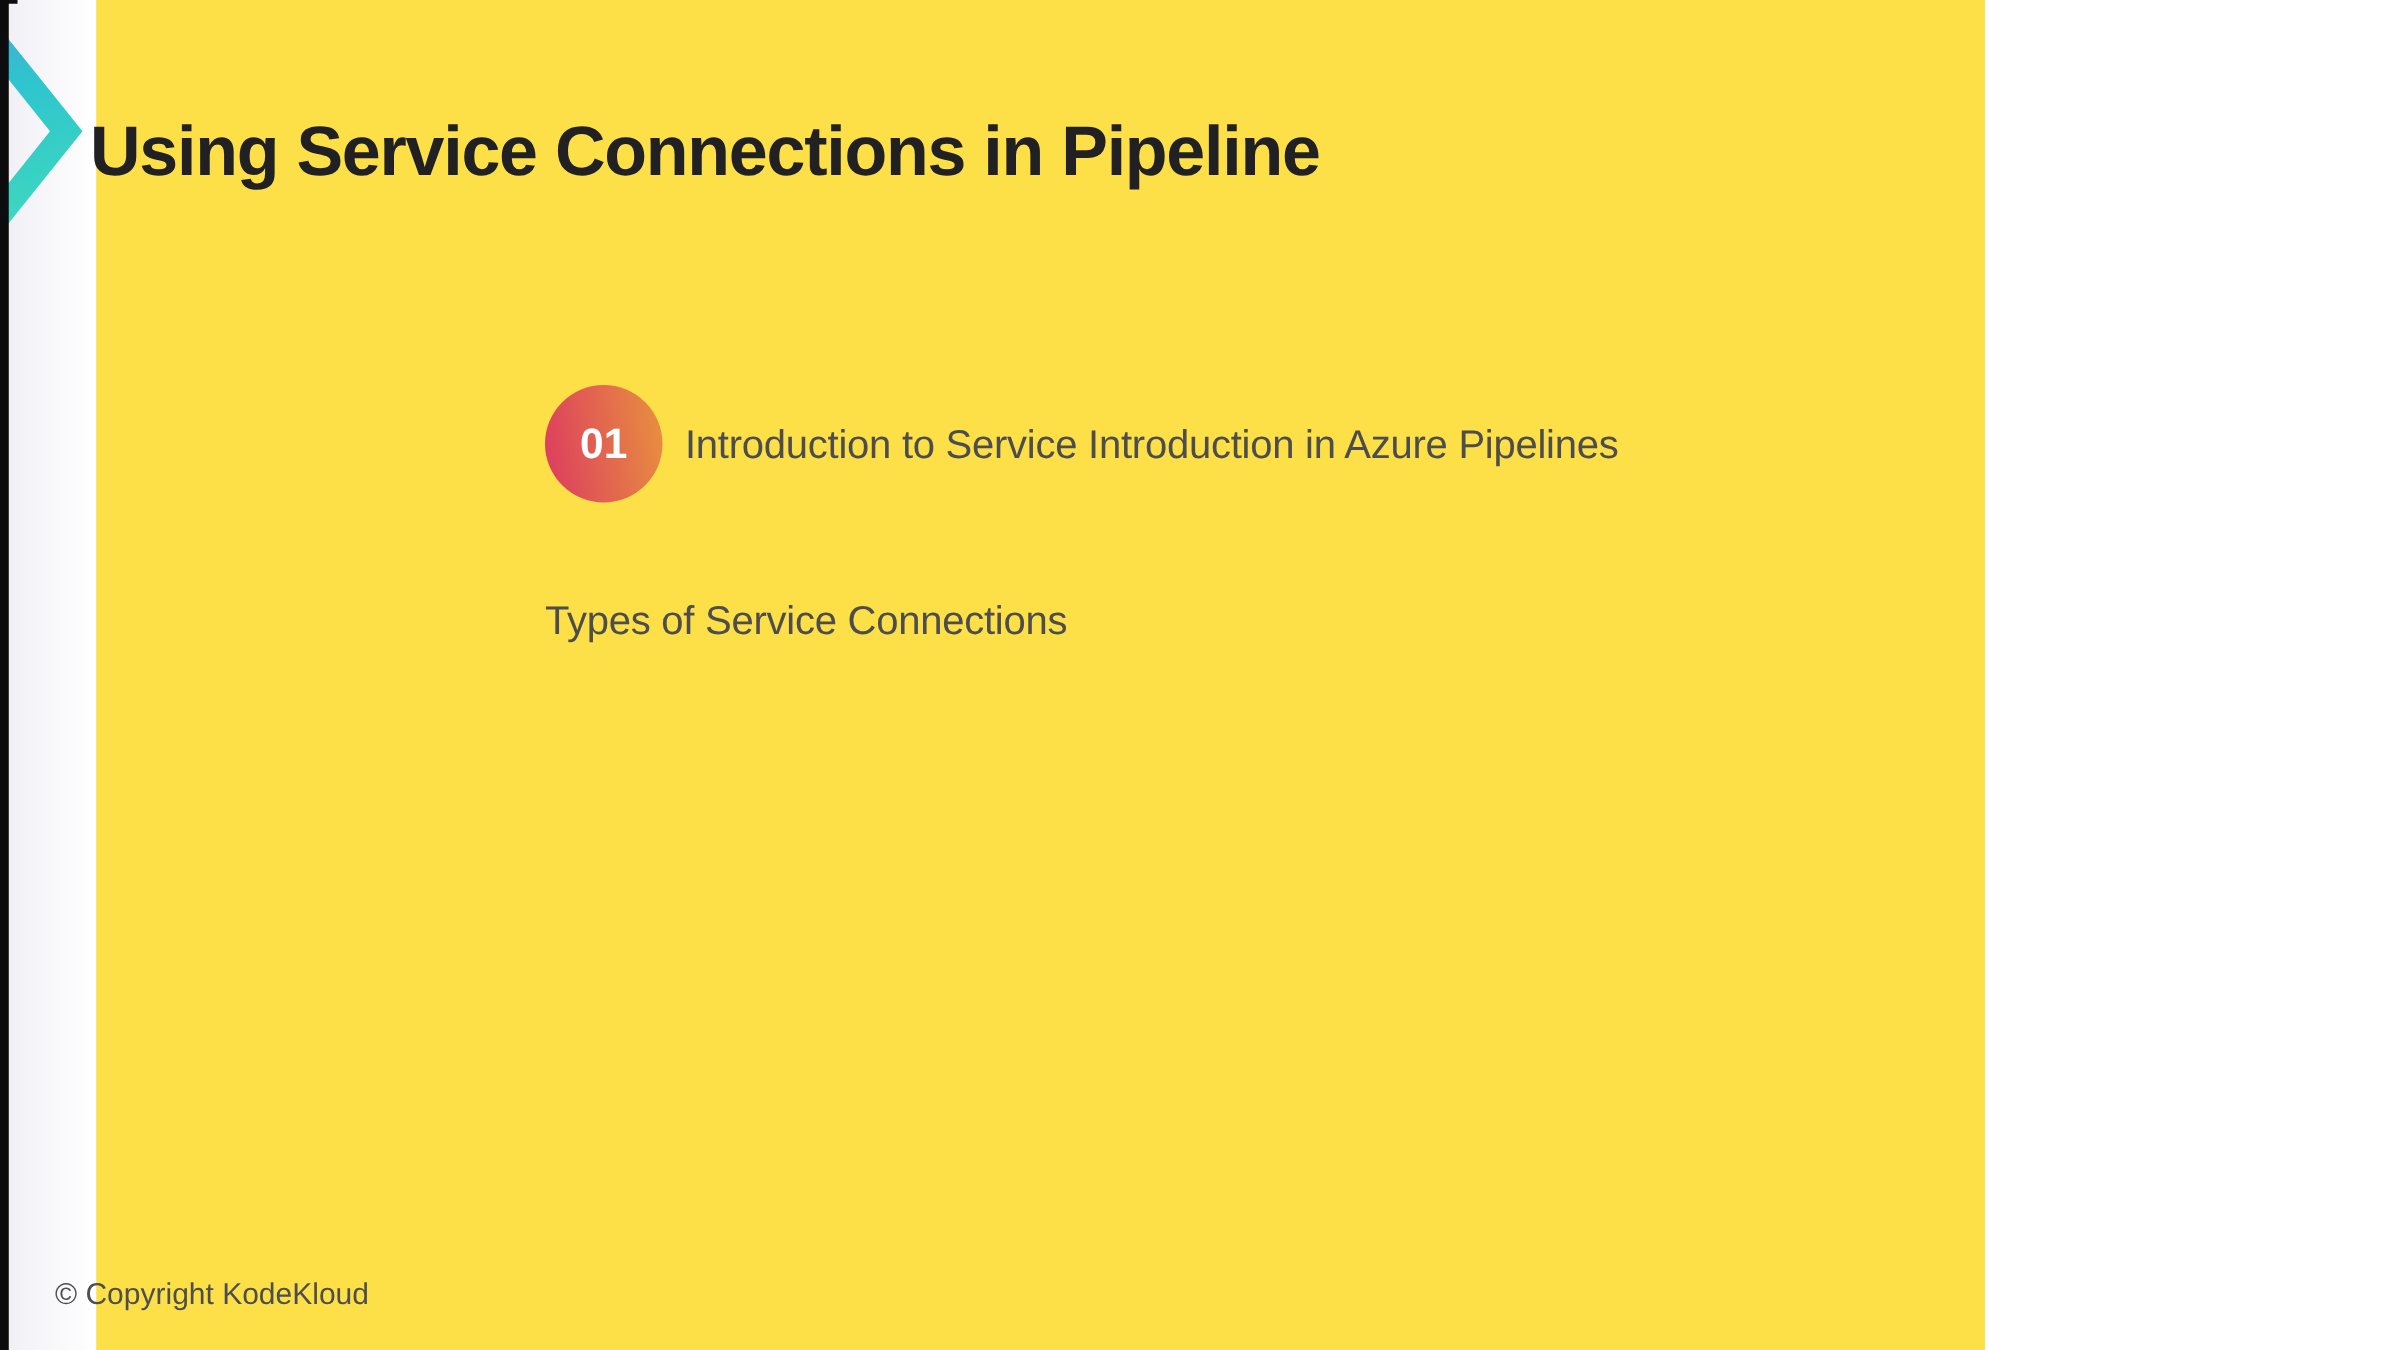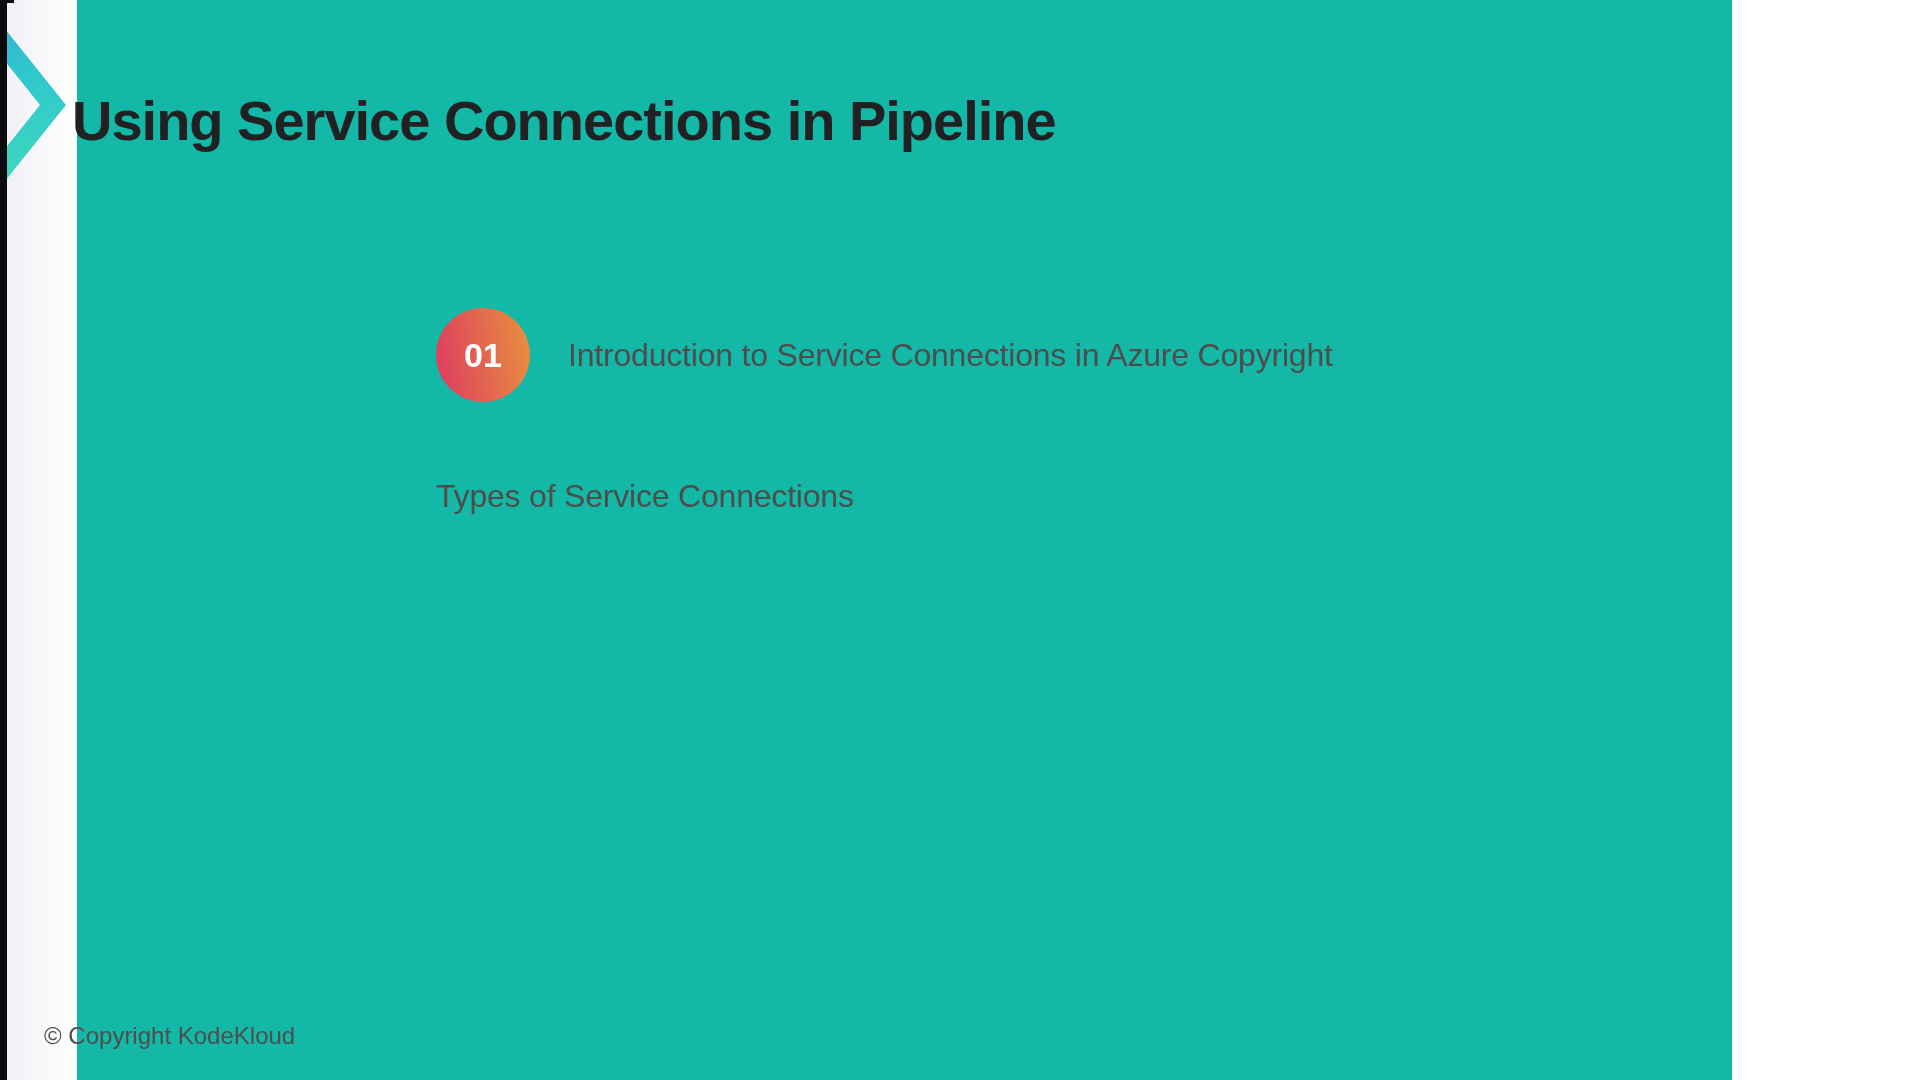--- a/index.html
+++ b/index.html
@@ -4,22 +4,22 @@
 <style>
   * { margin: 0; padding: 0; box-sizing: border-box; }
   html, body {
     width: 1920px; height: 1080px;
     background: #ffffff;
     font-family: "Liberation Sans", sans-serif;
     overflow: hidden;
   }
   .slide {
     position: relative;
-    width: 1732px; height: 1080px;
-    background: #14b8a6;
+    width: 1588px; height: 1080px;
+    background: #fde047;
   }
   
   .left-tint {
     position: absolute; left: 7px; top: 0;
     width: 70px; height: 100%;
     background: linear-gradient(to right, #f1f0f6 0%, #ffffff 100%);
     z-index: 1;
   }
   
   .edge-strip-left {
@@ -53,21 +53,21 @@
     position: absolute;
     left: 436px; top: 308px;
     display: flex;
     flex-direction: column;
     gap: 47px;
     z-index: 5;
   }
   .agenda-row {
     display: flex;
     align-items: center;
-    gap: 38px;
+    gap: 18px;
     height: 94px;
   }
   .num-badge {
     width: 94px; height: 94px;
     border-radius: 50%;
     display: flex;
     align-items: center;
     justify-content: center;
     color: #ffffff;
     font-size: 34px;
@@ -113,21 +113,21 @@
            M 40 105 L -40 5 L -120 105 L -40 205 Z"></path>
     </svg>
   </div>
 
   <h1 class="page-title">Using Service Connections in Pipeline</h1>
 
   <div class="agenda">
 
     <div class="agenda-row">
       <div class="num-badge badge-1">01</div>
-      <div class="agenda-label">Introduction to Service Connections in Azure Copyright</div>
+      <div class="agenda-label">Introduction to Service Introduction in Azure Pipelines</div>
     </div>
 
     <div class="agenda-row">
       <div class="agenda-label">Types of Service Connections</div>
     </div>
 
   </div>
 
   <div class="footer-copyright">© Copyright KodeKloud</div>
 

